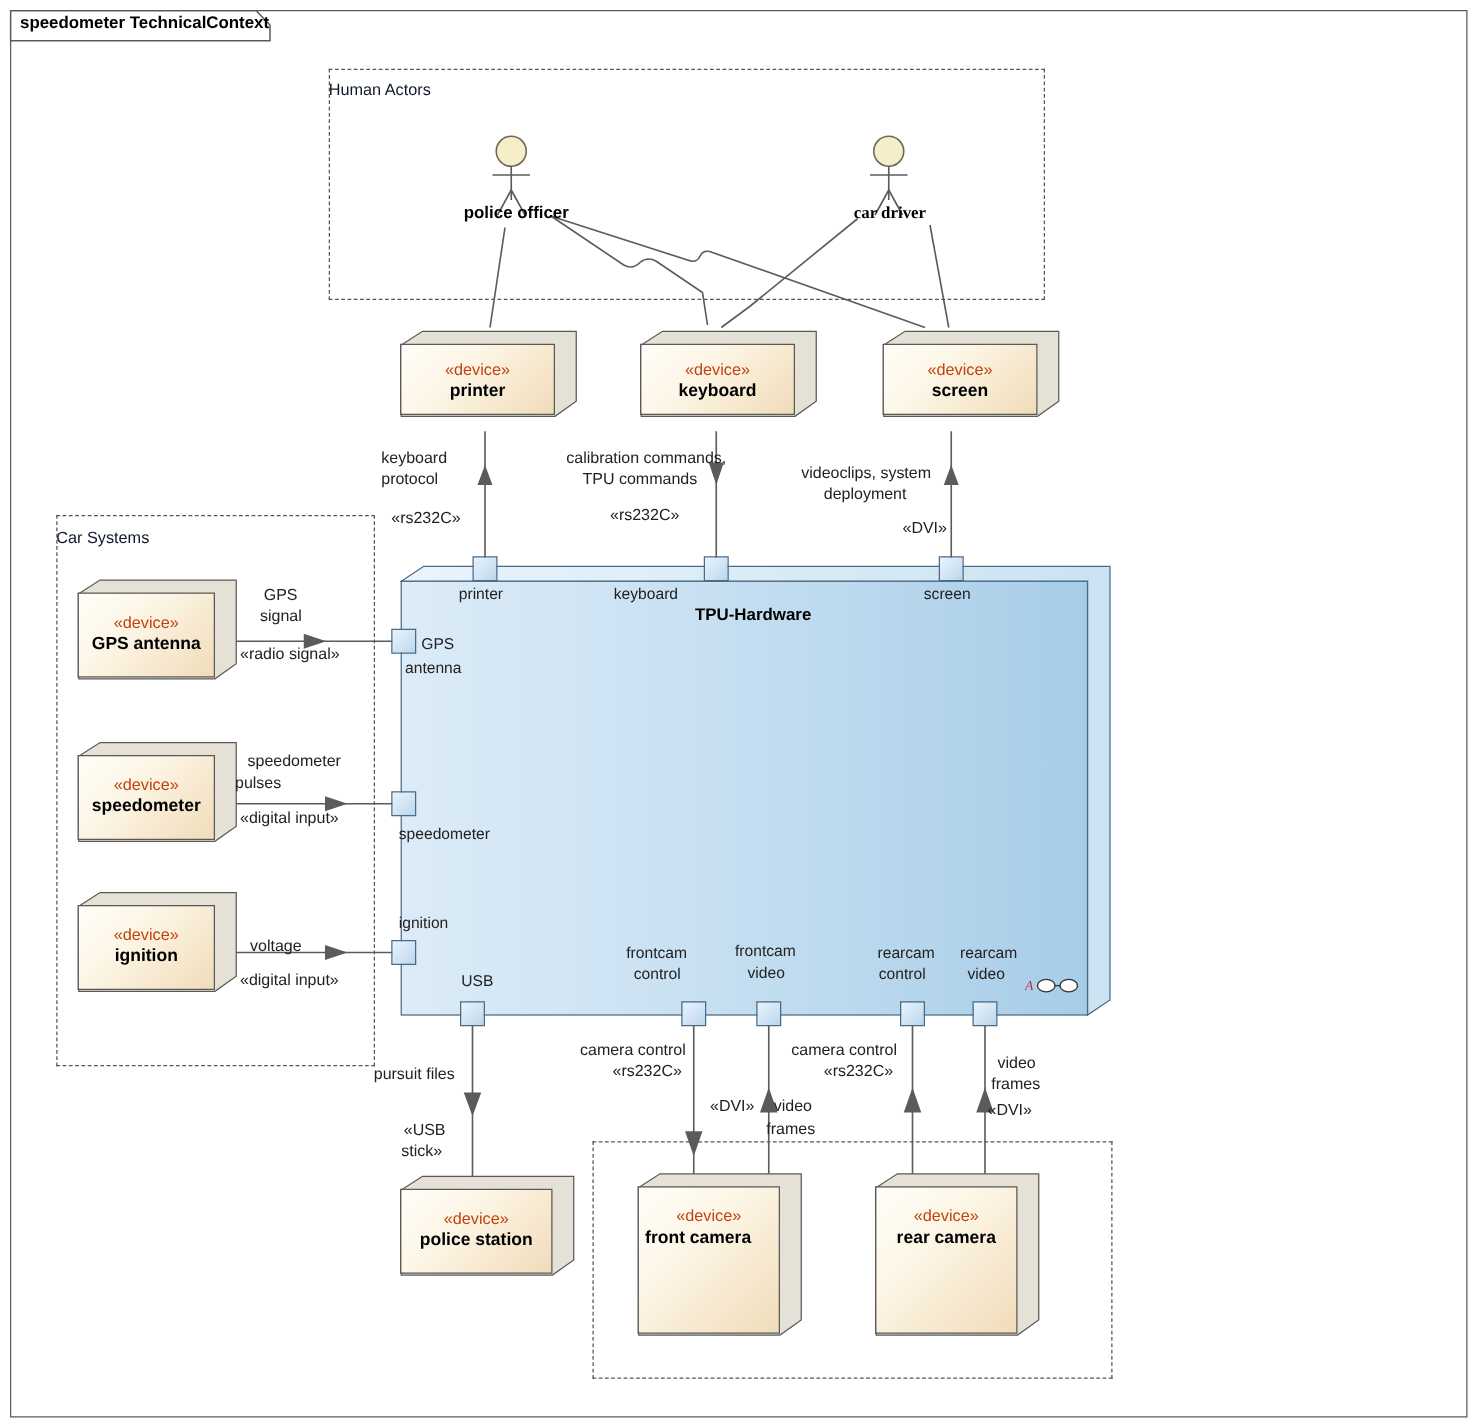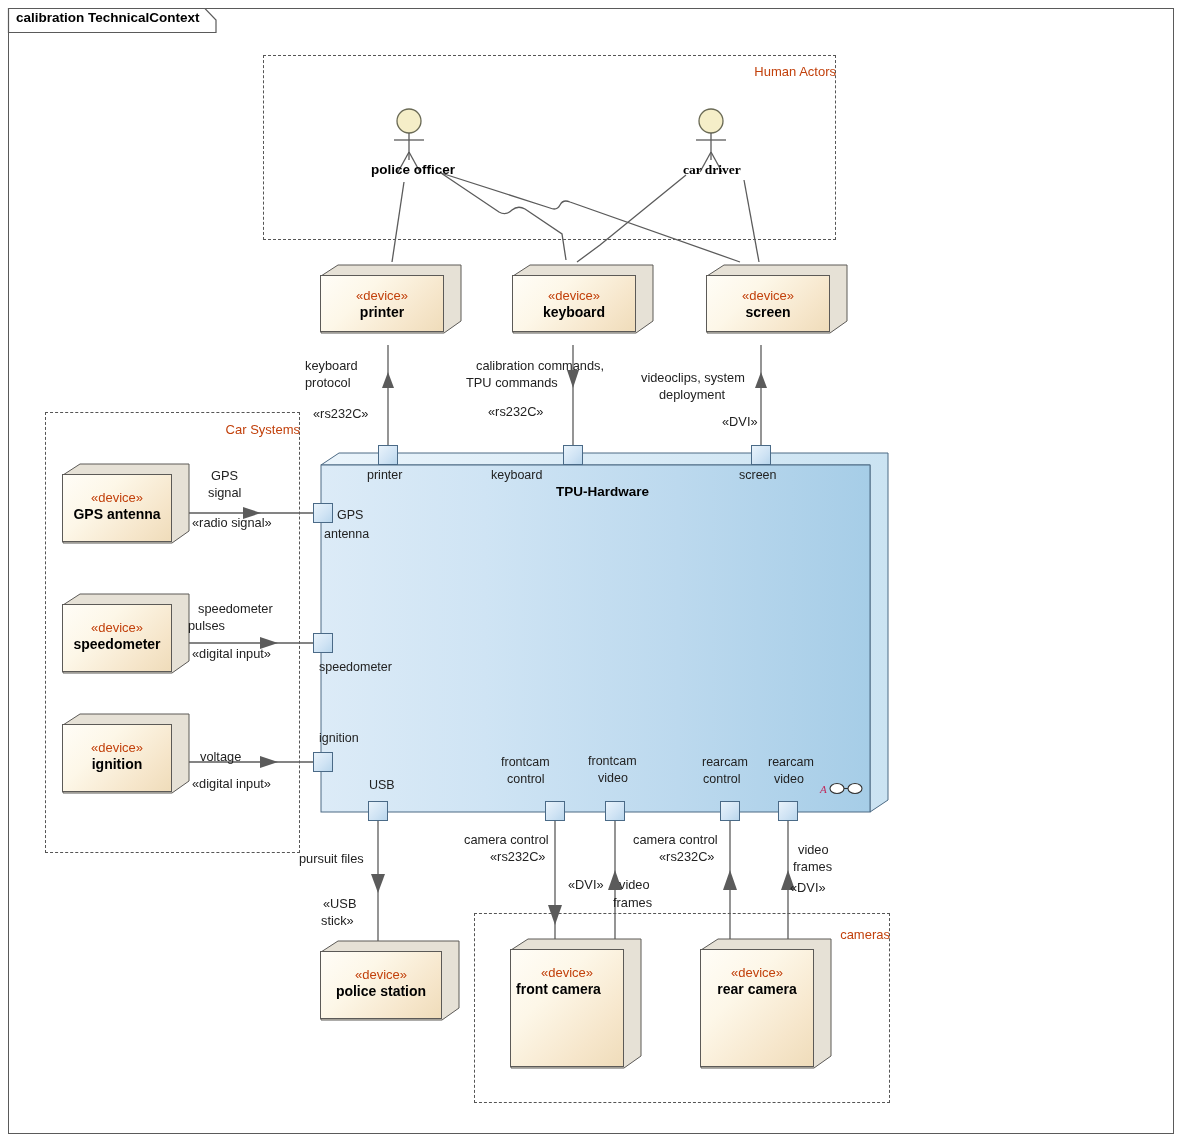--- a/index.html
+++ b/index.html
@@ -5,21 +5,21 @@
   html,body{margin:0;padding:0;background:#ffffff;}
   body{font-family:"Liberation Sans", sans-serif;}
   #canvas{position:relative;width:1184px;height:1142px;overflow:hidden;background:#fff;}
 
   
   #frame{position:absolute;left:8px;top:8px;width:1166px;height:1126px;border:1px solid #5a5a5a;box-sizing:border-box;}
   #frame-tab-label{position:absolute;left:16px;top:10px;font-size:13.5px;font-weight:bold;color:#000;white-space:nowrap;}
 
   
   .group{position:absolute;border:1px dashed #555;box-sizing:border-box;background:transparent;}
-  .group-label{position:absolute;font-size:13px;color:#c2410c;white-space:nowrap;text-align:right;}
+  .group-label{position:absolute;font-size:13px;color:#0f172a;white-space:nowrap;text-align:left;}
 
   
   .node{position:absolute;}
   .node .top{position:absolute;left:0;top:0;}
   .node .face{position:absolute;left:0;top:11px;border:1px solid #5c5a57;box-sizing:border-box;
     background:linear-gradient(135deg,#fffdf7 0%,#fdf7e8 35%,#f6e6cb 75%,#efdcba 100%);}
   .node-text{position:absolute;width:100%;text-align:center;color:#111;line-height:1.25;}
   .stereo{font-size:13px;font-weight:normal;color:#c2410c;}
   .nname{font-size:14px;font-weight:bold;color:#000;}
 
@@ -43,30 +43,29 @@
 </style>
 </head>
 <body>
 
 <div id="canvas">
 
   <div id="frame"></div>
   <svg class="lines">
     <path d="M8.5 8.5 L205 8.5 L216 20 L216 32.5 L8.5 32.5 Z" fill="#ffffff" stroke="#5a5a5a" stroke-width="1.2"></path>
   </svg>
-  <div id="frame-tab-label">calibration TechnicalContext</div>
+  <div id="frame-tab-label">speedometer TechnicalContext</div>
 
   <div class="group" style="left:263px;top:55px;width:573px;height:185px;"></div>
   <div class="group-label" style="left:263px;top:64px;width:573px;">Human Actors</div>
 
   <div class="group" style="left:45px;top:412px;width:255px;height:441px;"></div>
   <div class="group-label" style="left:45px;top:422px;width:255px;">Car Systems</div>
 
   <div class="group" style="left:474px;top:913px;width:416px;height:190px;"></div>
-  <div class="group-label" style="left:474px;top:927px;width:416px;">cameras</div>
 
   <svg class="lines">
     <defs>
       <marker id="ah" markerWidth="11" markerHeight="11" refX="9" refY="5.5" orient="auto">
         <path d="M0,0.8 L10,5.5 L0,10.2 z" fill="#5b5b5b"></path>
       </marker>
     </defs>
     <g stroke="#5b5b5b" stroke-width="1.3" fill="none">
 
       <g>
@@ -278,21 +277,21 @@
   <div class="port-label" style="left:703px;top:772px;">control</div>
 
   <div class="port" style="left:778px;top:801px;"></div>
   <div class="port-label" style="left:768px;top:755px;">rearcam</div>
   <div class="port-label" style="left:774px;top:772px;">video</div>
 
   <div class="elabel" style="left:305px;top:357px;">keyboard</div>
   <div class="elabel" style="left:305px;top:374px;">protocol</div>
   <div class="elabel" style="left:313px;top:405px;">«rs232C»</div>
 
-  <div class="elabel" style="left:476px;top:357px;">calibration commands,</div>
+  <div class="elabel" style="left:453px;top:357px;">calibration commands,</div>
   <div class="elabel" style="left:466px;top:374px;">TPU commands</div>
   <div class="elabel" style="left:488px;top:403px;">«rs232C»</div>
 
   <div class="elabel" style="left:641px;top:369px;">videoclips, system</div>
   <div class="elabel" style="left:659px;top:386px;">deployment</div>
   <div class="elabel" style="left:722px;top:413px;">«DVI»</div>
 
   <div class="elabel" style="left:211px;top:467px;">GPS</div>
   <div class="elabel" style="left:208px;top:484px;">signal</div>
   <div class="elabel" style="left:192px;top:514px;">«radio signal»</div>

